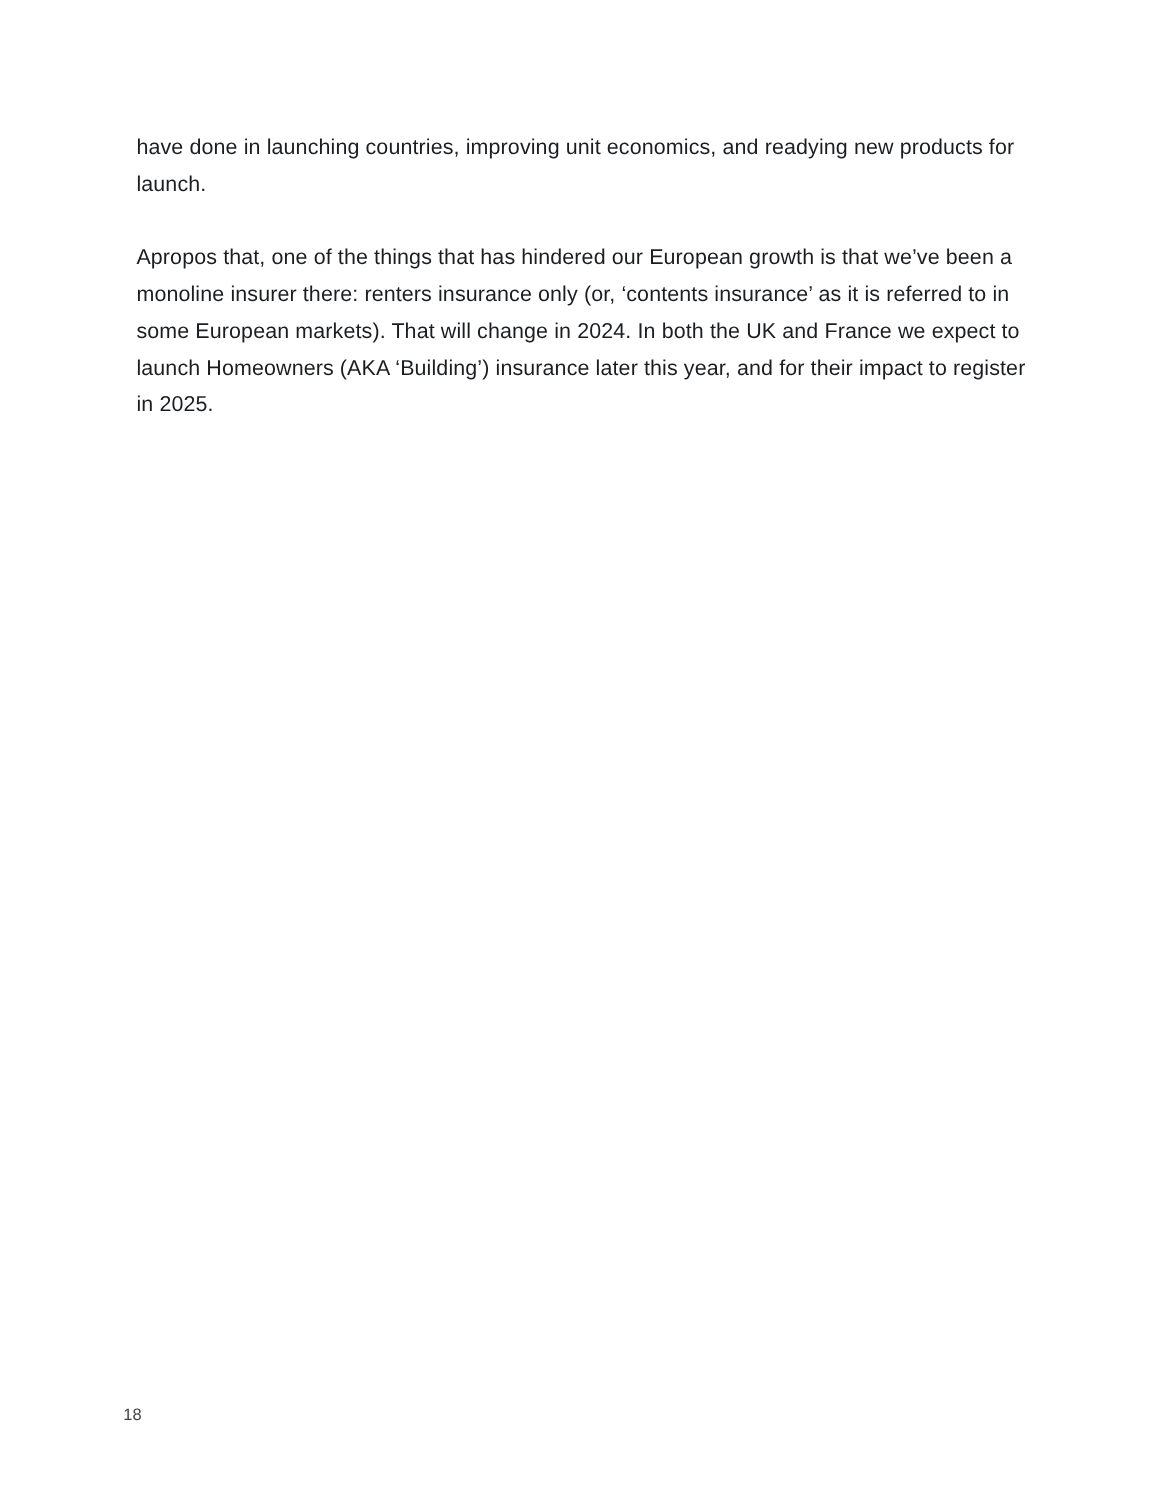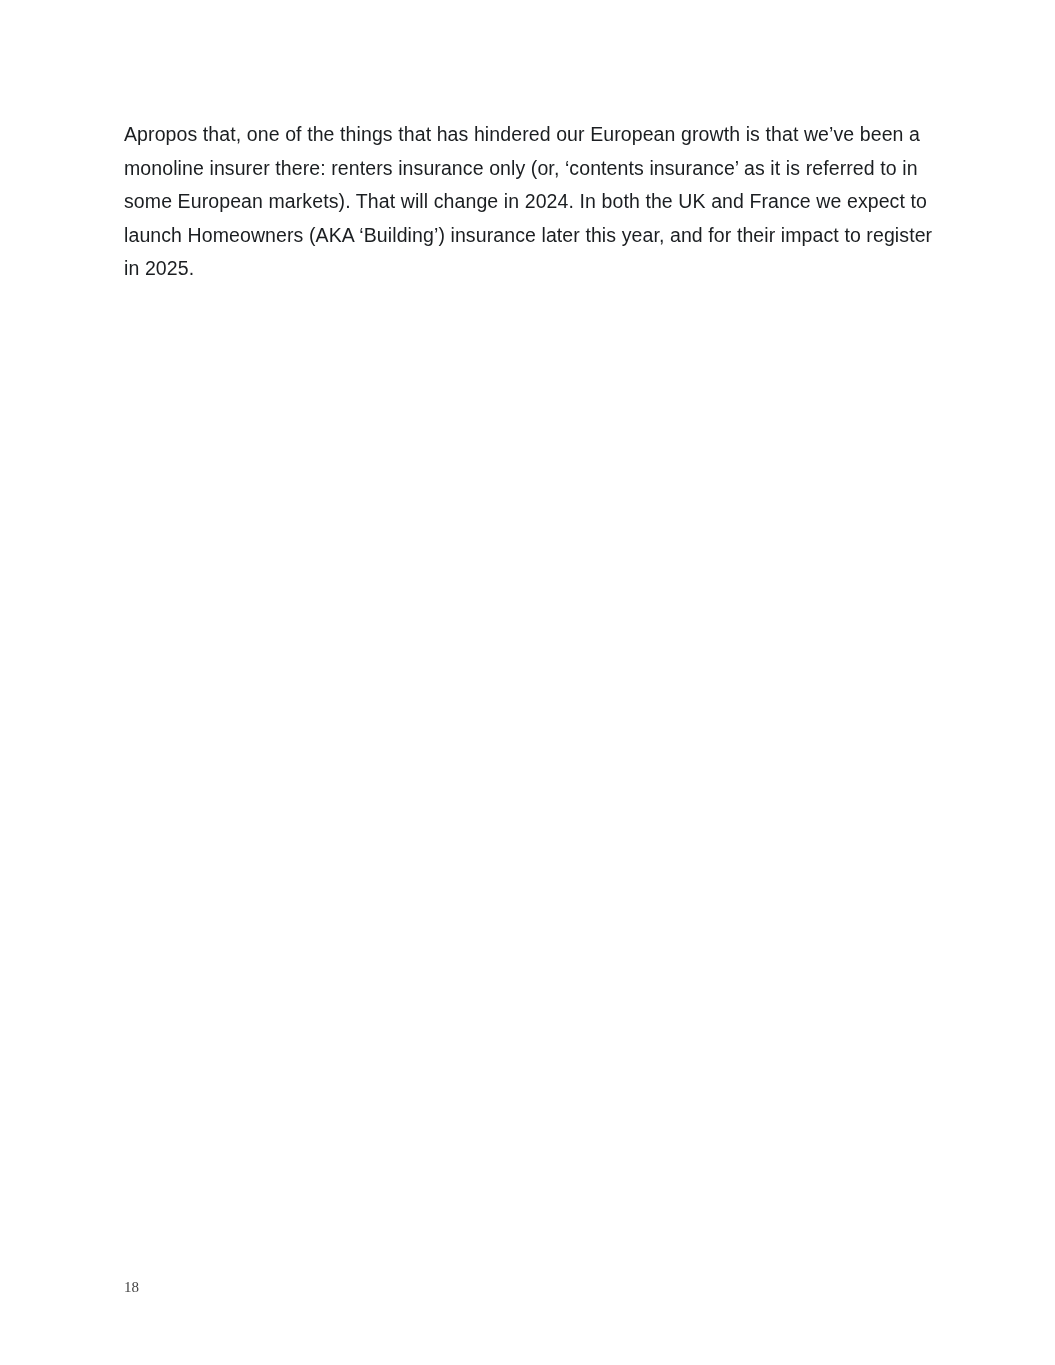--- a/index.html
+++ b/index.html
@@ -28,29 +28,29 @@
   }
   .content p {
     margin: 0 0 33px 0;
     font-size: 19.5px;
     line-height: 33.5px;
     letter-spacing: 0.1px;
     color: #1b1e21;
   }
   .page-number {
     position: absolute;
-    left: 124px;
+    left: 112px;
     top: 1278px;
     font-size: 15px;
     line-height: 18px;
     color: #444444;
-    font-family: Liberation Serif, serif;
   }
 </style>
 </head>
 <body>
 
 <div class="page">
   <div class="content">
+    <p>have done in launching countries, improving unit economics, and readying new products for launch.</p>
     <p>Apropos that, one of the things that has hindered our European growth is that we’ve been a monoline insurer there: renters insurance only (or, ‘contents insurance’ as it is referred to in some European markets). That will change in 2024. In both the UK and France we expect to launch Homeowners (AKA ‘Building’) insurance later this year, and for their impact to register in 2025.</p>
   </div>
   <div class="page-number">18</div>
 </div>
 
 </body></html>

